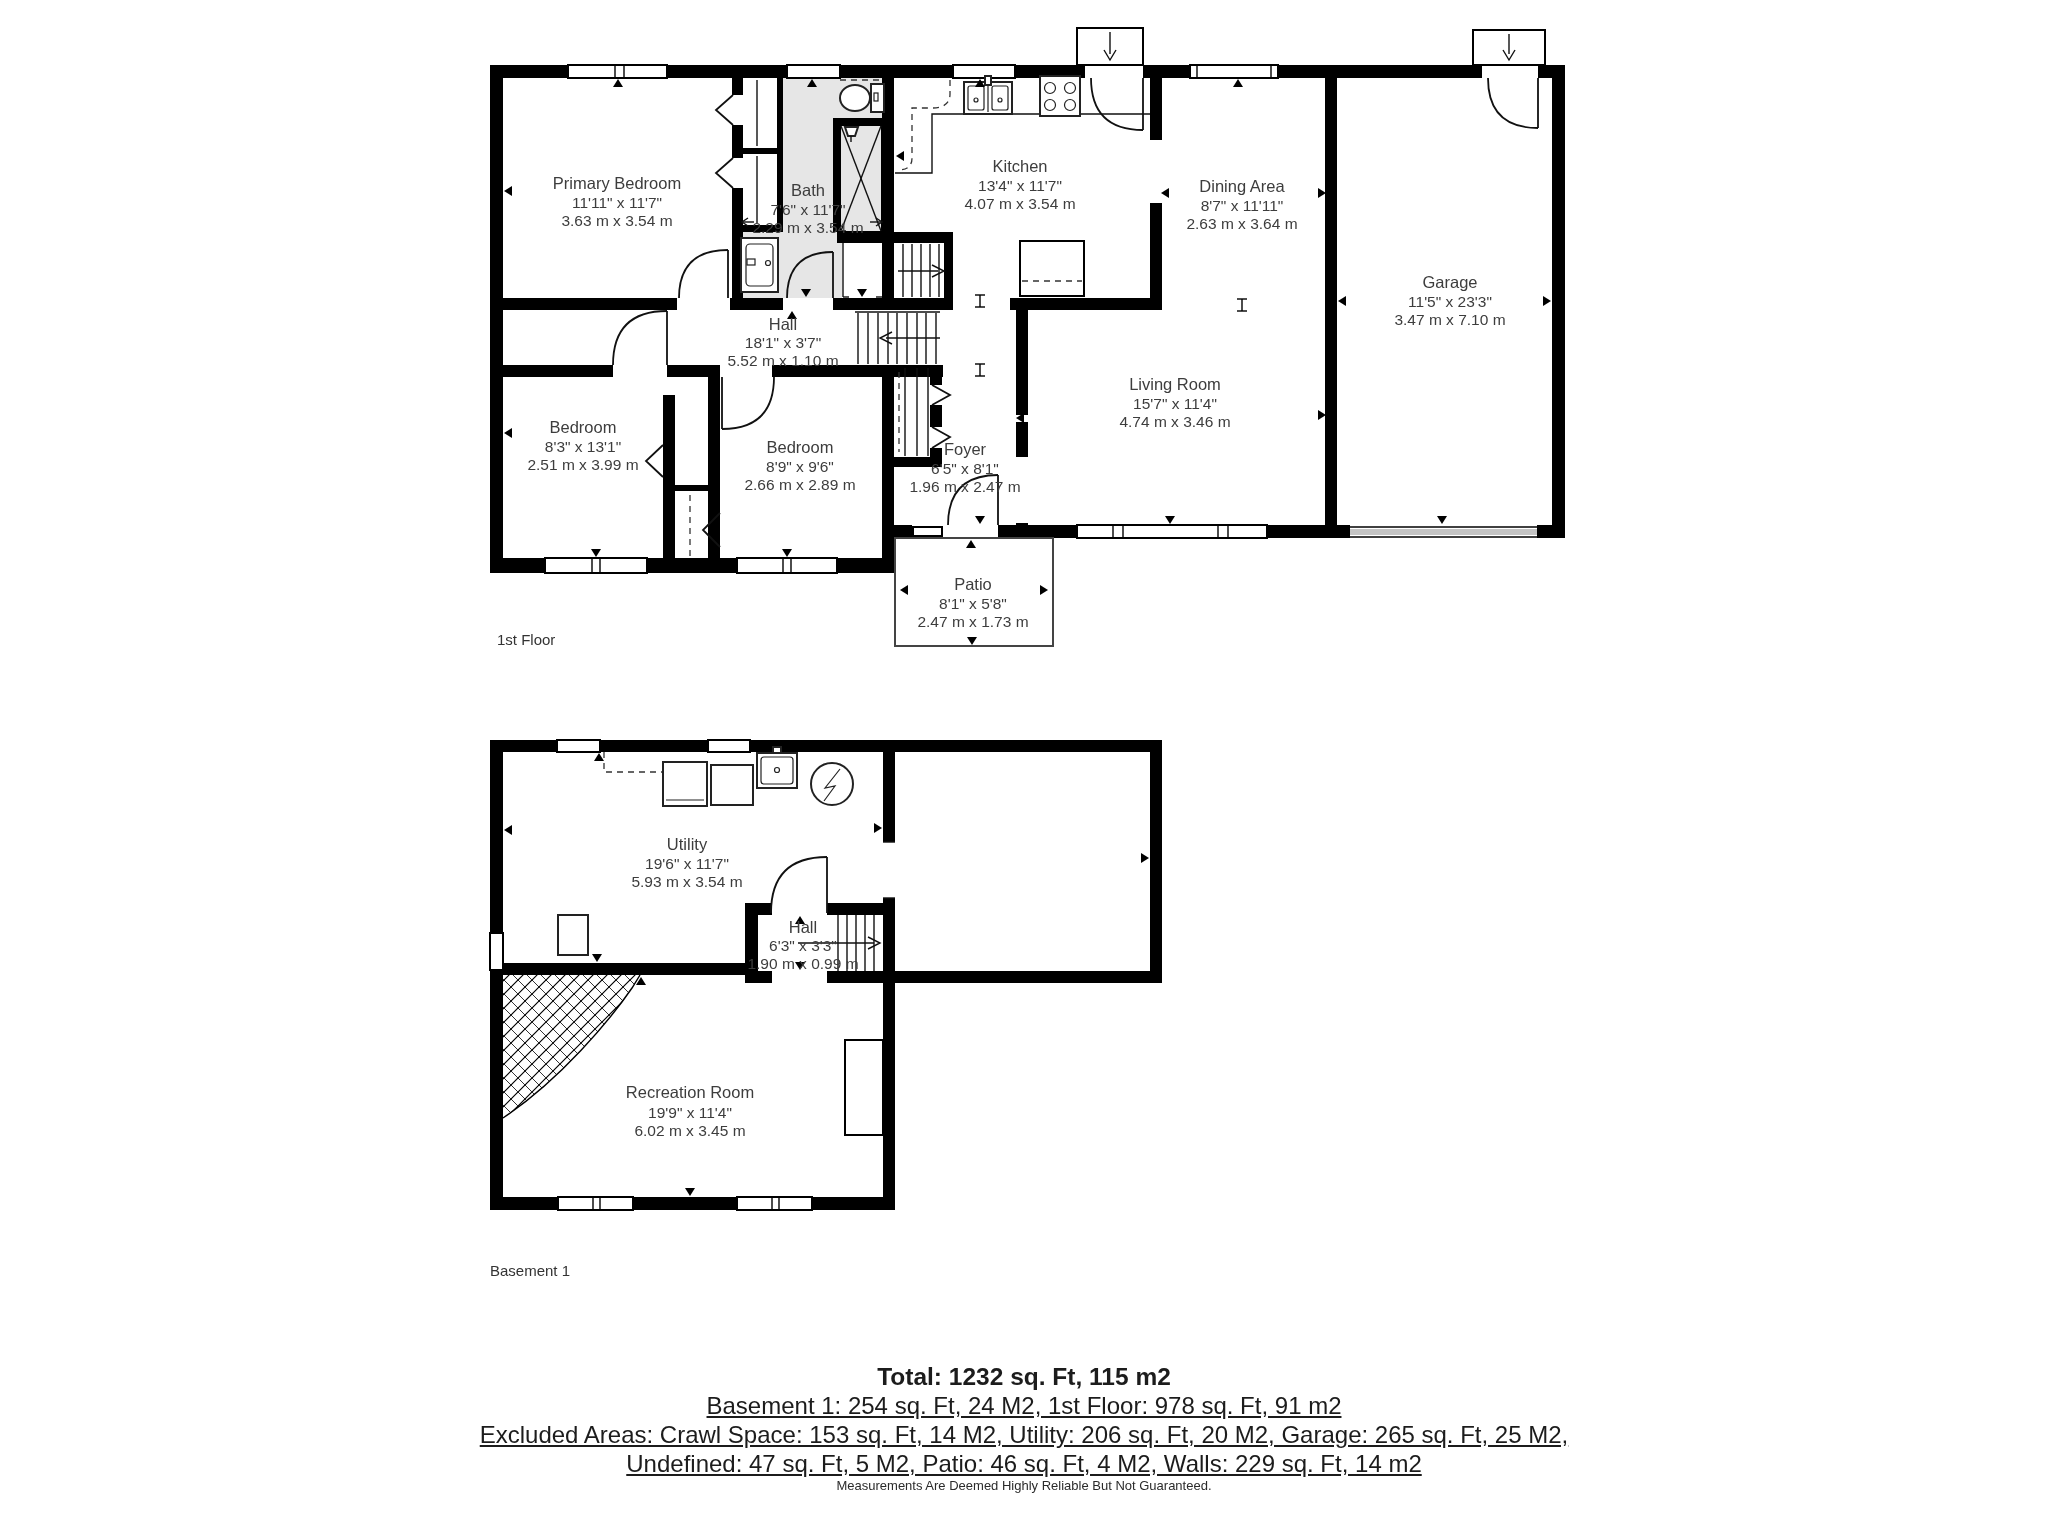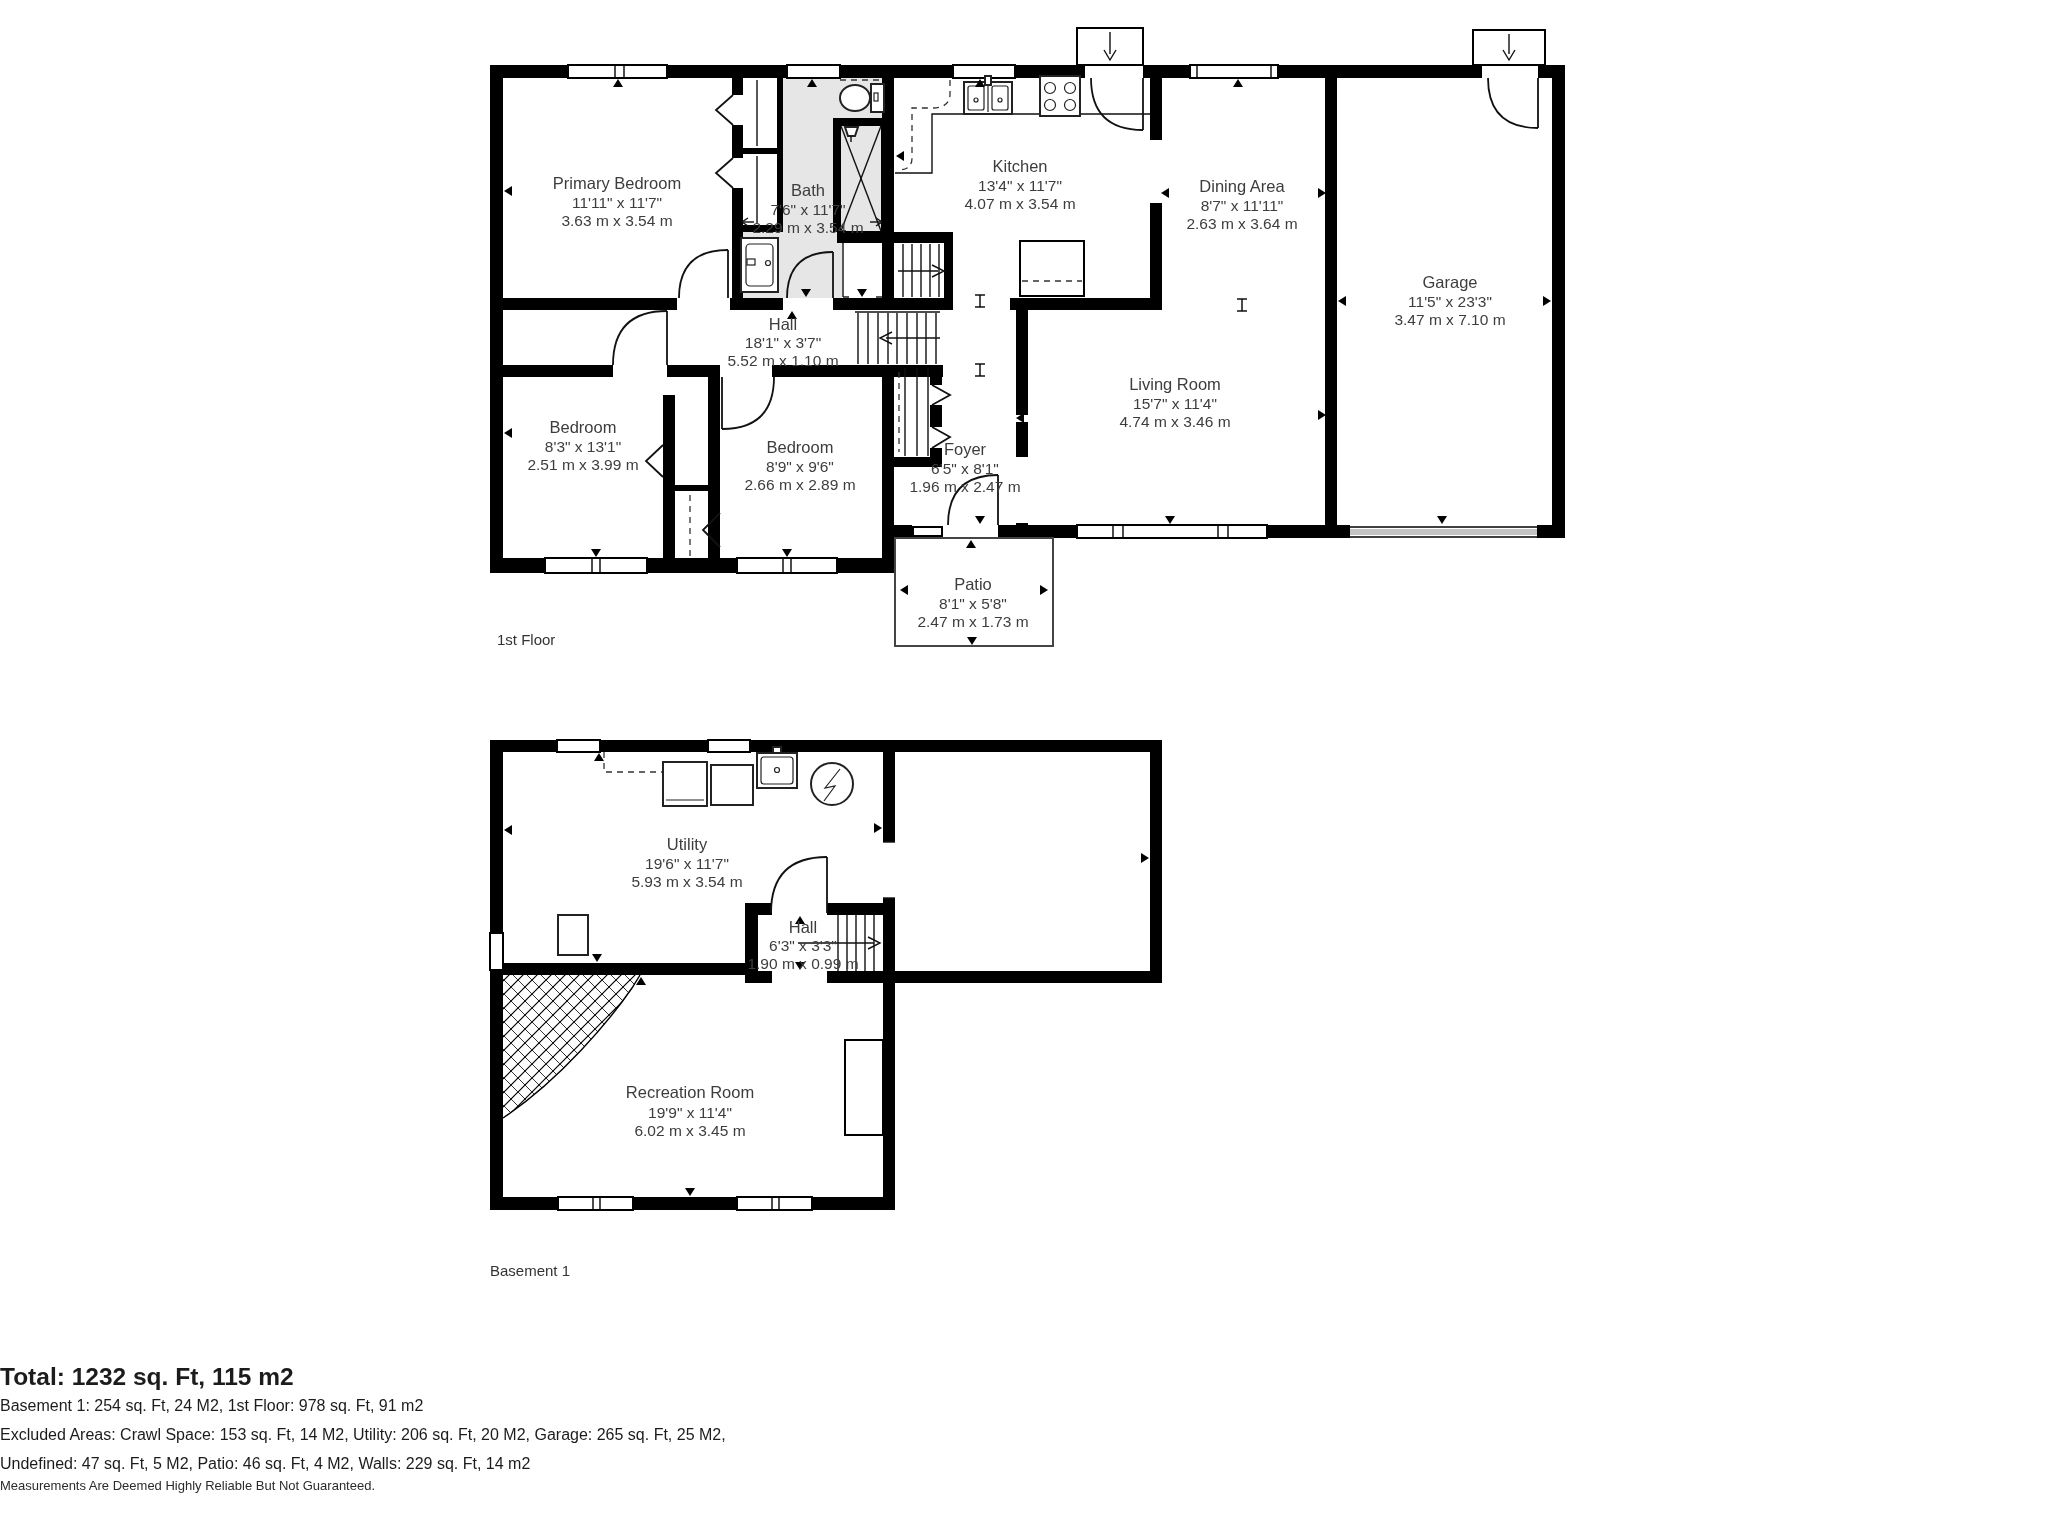--- a/index.html
+++ b/index.html
@@ -14,23 +14,23 @@
   .win{fill:#fff;stroke:#000;stroke-width:2;}
   .winline{stroke:#000;stroke-width:1.4;}
   .door{stroke:#111;stroke-width:1.8;fill:none;}
   .dash{stroke:#333;stroke-width:1.3;fill:none;stroke-dasharray:6 5;}
   .tick{fill:#000;}
   .tickline{stroke:#000;stroke-width:1.4;}
   .rn{font-size:16.5px;fill:#3d3d3d;text-anchor:middle;}
   .rd{font-size:15.5px;fill:#3d3d3d;text-anchor:middle;}
   .fl{font-size:15px;fill:#333;text-anchor:start;}
   .gray{fill:#e6e6e6;}
-  #summary{position:absolute;left:0;top:1362px;width:100%;color:#1c1c1c;}
+  #summary{position:absolute;left:0;top:1362px;width:100%;text-align:center;color:#1c1c1c;}
   #summary .l1{font-size:24.5px;font-weight:bold;line-height:29px;}
-  #summary .l{font-size:16px;line-height:29px;}
+  #summary .l{font-size:24px;line-height:29px;text-decoration:underline;}
   #summary .disc{font-size:13px;color:#2b2b2b;}
 </style>
 </head>
 <body>
 
 <div id="page">
 <svg width="2048" height="1536" viewBox="0 0 2048 1536">
 <defs>
   <pattern id="hatch" width="14" height="14" patternUnits="userSpaceOnUse">
     <path d="M-2,16 L16,-2 M-2,2 L2,-2" stroke="#000" stroke-width="1.2"></path>

